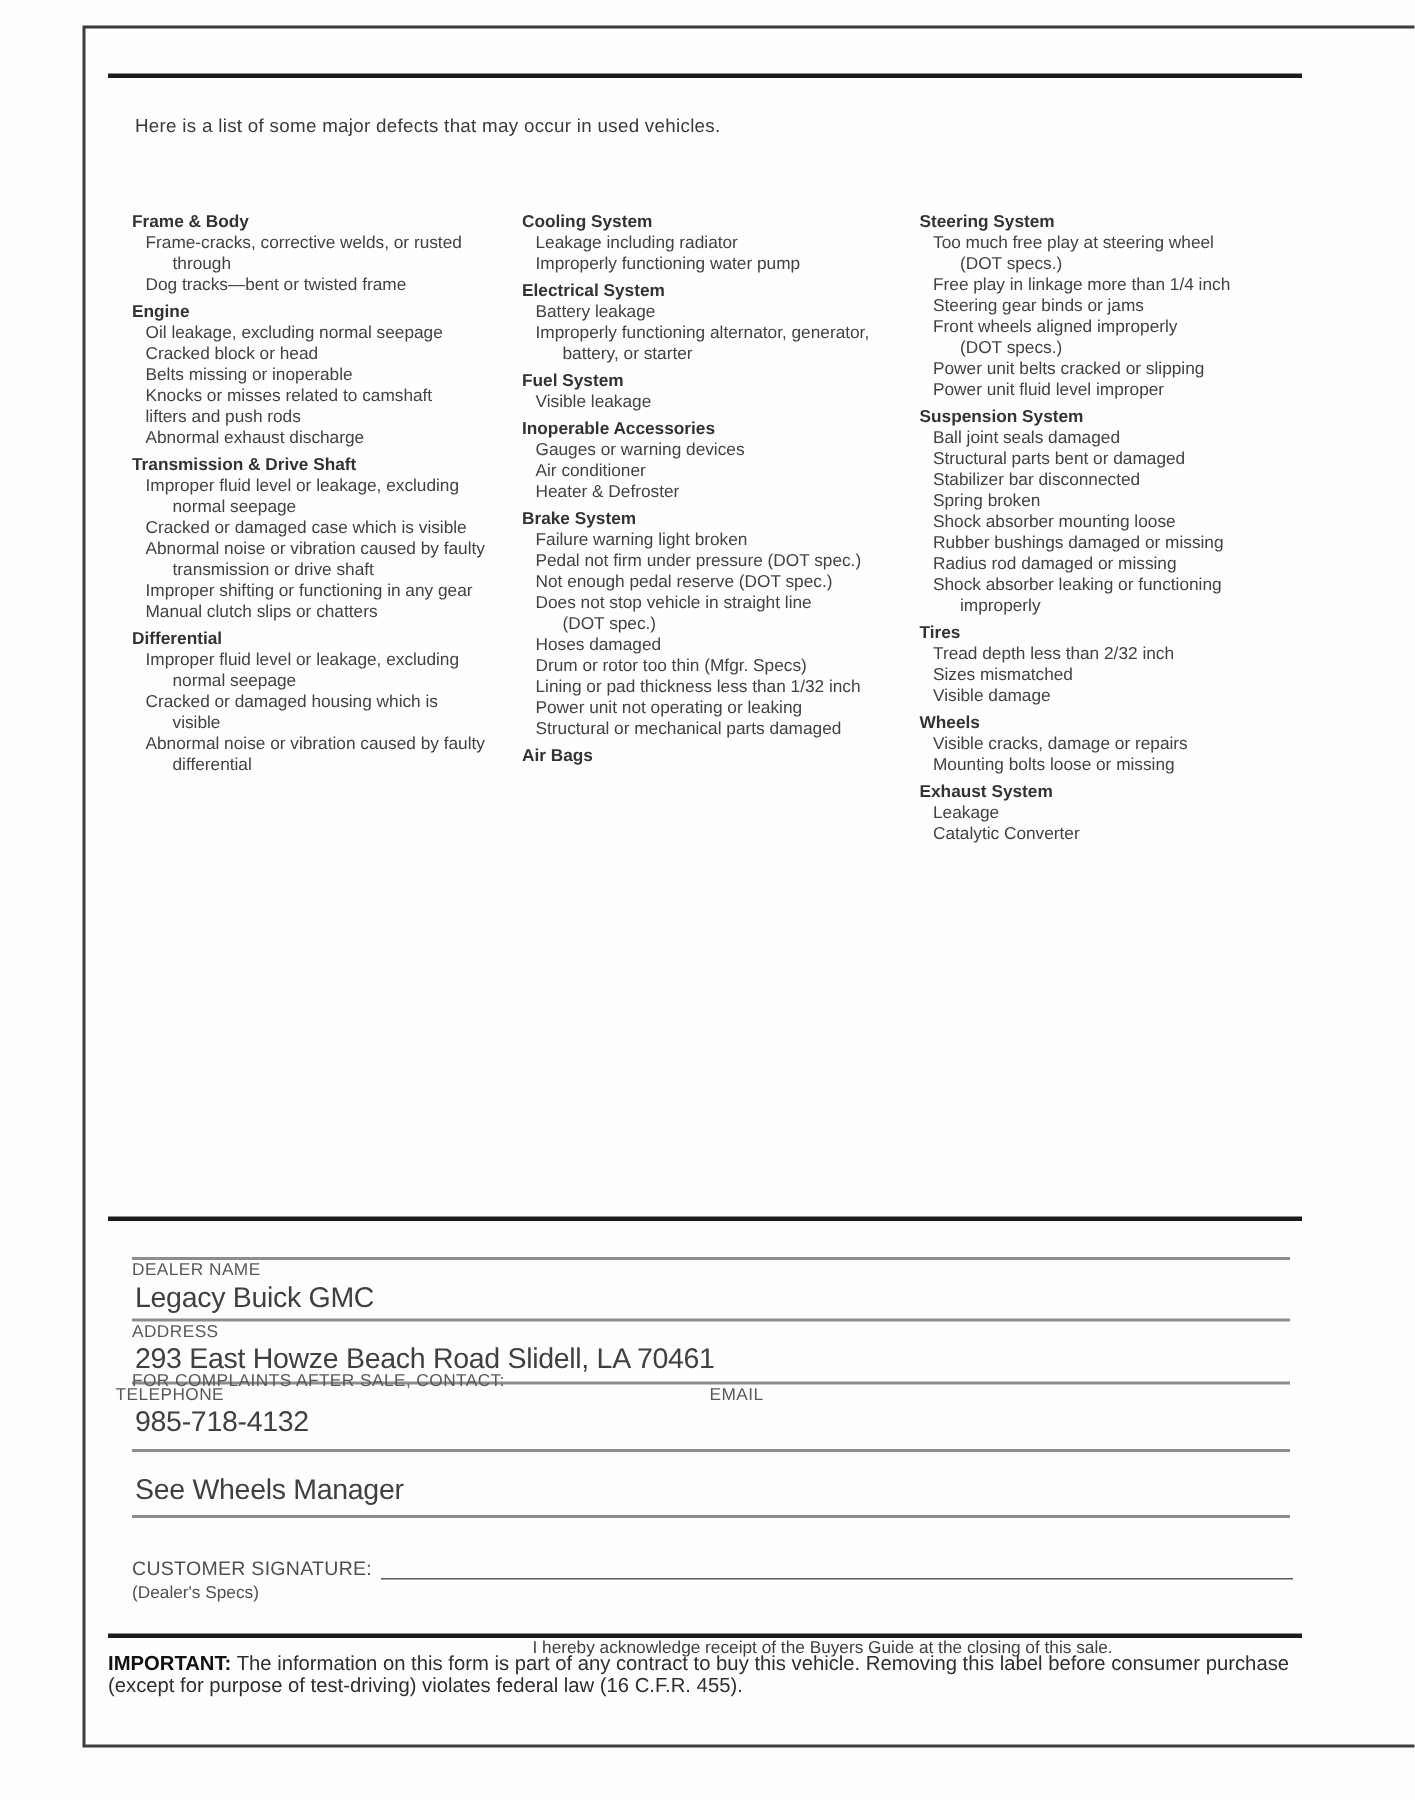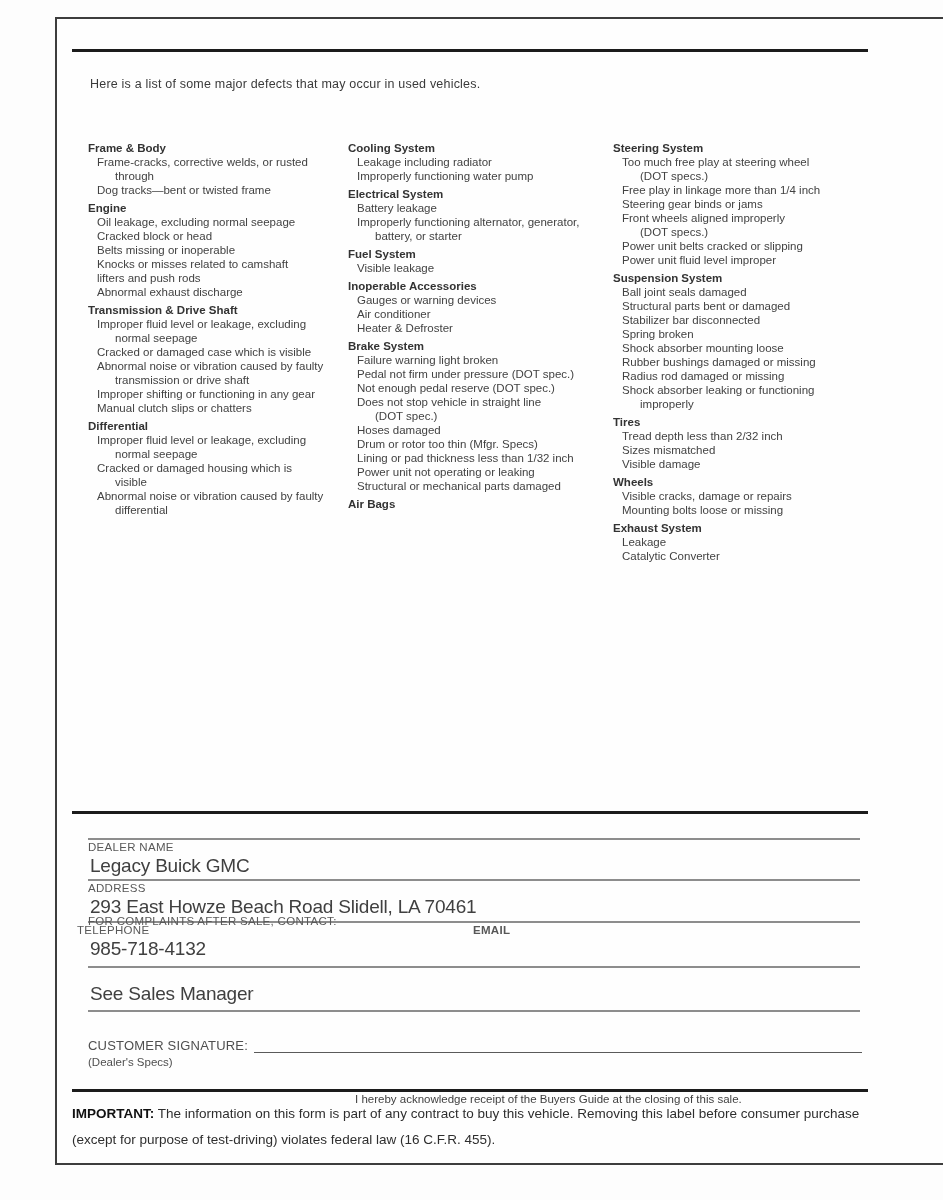--- a/index.html
+++ b/index.html
@@ -81,21 +81,21 @@
     position:absolute;
     font-size:11.5px; color:#4f4f4f;
   }
   .sig-note {
     position:absolute;
     font-size:11.5px; color:#3f3f3f;
   }
   .important {
     position:absolute;
     left:15px; top:1082px; width:800px;
-    font-size:13.5px; line-height:26px;
+    font-size:13.5px; line-height:15px;
     color:#2e2e2e;
   }
   .important b { color:#111111; }
 </style>
 </head>
 <body>
 
 <div class="page">
   <div class="label-box">
 
@@ -197,27 +197,27 @@
     <div class="form-line" style="top:819px;"></div>
     <div class="form-label" style="left:31px; top:822px;">DEALER NAME</div>
     <div class="form-value" style="left:33px; top:836px;">Legacy Buick GMC</div>
 
     <div class="form-line" style="top:860px;"></div>
     <div class="form-label" style="left:31px; top:863px;">ADDRESS</div>
     <div class="form-value" style="left:33px; top:877px;">293 East Howze Beach Road Slidell, LA 70461</div>
 
     <div class="form-line" style="top:902px;"></div>
     <div class="form-label" style="left:20px; top:905px;">TELEPHONE</div>
-    <div class="form-label" style="left:416px; top:905px;font-weight:bold;">EMAIL</div>
+    <div class="form-label" style="left:416px; top:905px;">EMAIL</div>
     <div class="form-value" style="left:33px; top:919px;">985-718-4132</div>
     <div class="form-value" style="left:418px; top:919px;"></div>
 
     <div class="form-line" style="top:947px;"></div>
     <div class="form-label" style="left:31px; top:896px;">FOR COMPLAINTS AFTER SALE, CONTACT:</div>
-    <div class="form-value" style="left:33px; top:964px;">See Sales Manager</div>
+    <div class="form-value" style="left:33px; top:964px;">See Wheels Manager</div>
 
     <div class="form-line" style="top:991px;"></div>
 
     <div class="sig-label" style="left:31px; top:1019px;">CUSTOMER SIGNATURE:</div>
     <div class="sig-underline" style="left:197px; top:1033px; width:608px;"></div>
     <div class="sig-sub" style="left:31px; top:1037px;">(Dealer's Specs)</div>
     <div class="sig-note" style="left:298px; top:1074px;text-align:center;">I hereby acknowledge receipt of the Buyers Guide at the closing of this sale.</div>
 
     <div class="rule-thick" style="top:1070px;"></div>
 

